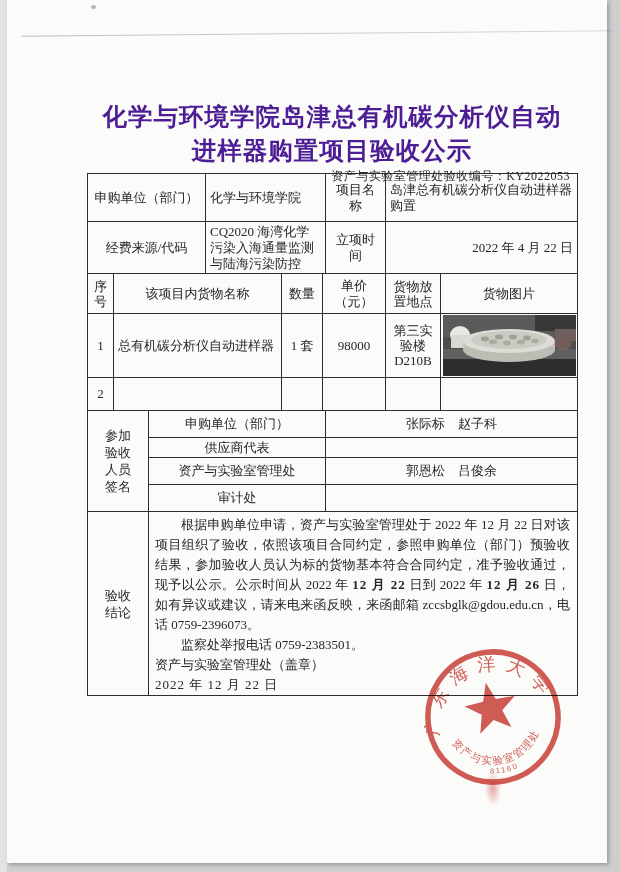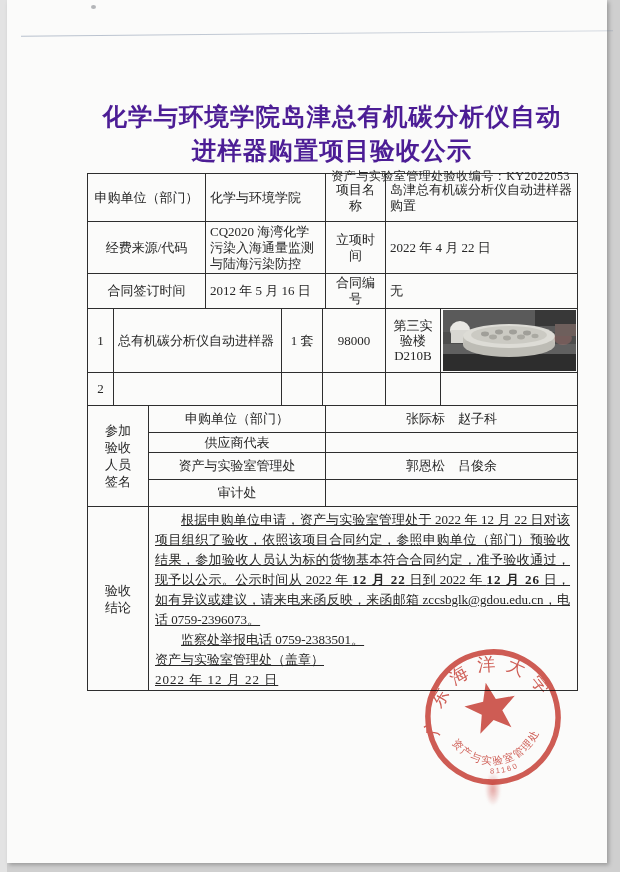--- a/index.html
+++ b/index.html
@@ -35,29 +35,29 @@
   }
   .tables{position:absolute;top:174px;left:0;width:490px;}
   table.doc{border-collapse:collapse;table-layout:fixed;width:490px;margin-top:-1px;}
   table.doc td{
     border:1.4px solid #2e2e2e;
     font-size:13px;line-height:16px;color:#262626;
     padding:1px 4px;overflow:hidden;vertical-align:middle;
   }
   td.lab{text-align:center;}
   td.val-left{text-align:left;padding-left:7px;}
-  td.val-center{text-align:left;}
+  td.val-center{text-align:right;}
   .vblock{display:block;margin:0 auto;width:2em;line-height:17px;}
   .w1{display:block;margin:0 auto;width:1.1em;line-height:15px;text-align:center;}
   .w3{display:block;margin:0 auto;width:3.2em;line-height:15px;text-align:center;}
   .names{white-space:pre;}
   .photo-cell{padding:0 !important;}
   .photo-cell svg{display:block;margin:1px auto;}
   .concl-text{padding:3px 7px 0 6px !important;vertical-align:top !important;}
-  .concl-text p{margin:0;text-align:justify;line-height:20px;font-size:13px;text-decoration:underline;}
+  .concl-text p{margin:0;text-align:justify;line-height:20px;font-size:13px;}
   .indent{text-indent:2em;}
   .b{font-weight:bold;letter-spacing:1px;}
   .sign-org{margin-top:2px;text-align:right;padding-right:55px;line-height:20px;}
   .sign-date{text-align:right;padding-right:38px;line-height:20px;letter-spacing:1px;}
   .stamp{position:absolute;left:334px;top:645px;width:144px;height:144px;
     transform:rotate(-12deg);opacity:.82;mix-blend-mode:multiply;pointer-events:none;}
   .smudge{position:absolute;left:398px;top:772px;width:16px;height:34px;
     background:radial-gradient(ellipse at center,rgba(200,60,55,.45),rgba(200,60,55,0) 70%);
     filter:blur(1px);}
 </style>
@@ -89,39 +89,45 @@
             <td class="val-left">化学与环境学院</td>
             <td class="lab">项目名称</td>
             <td class="val-left">岛津总有机碳分析仪自动进样器购置</td>
           </tr>
           <tr style="height:52px">
             <td class="lab">经费来源/代码</td>
             <td class="val-left" style="line-height:16px">CQ2020 海湾化学污染入海通量监测与陆海污染防控</td>
             <td class="lab">立项时间</td>
             <td class="val-center">2022 年 4 月 22 日</td>
           </tr>
-          <tr style="height:28px">
-            <td class="lab">合同签订时间</td>
-            <td class="val-center">2012 年 5 月 16 日</td>
-            <td class="lab">合同编号</td>
-            <td class="val-center">无</td>
-          </tr>
         </tbody>
           </table>
 
         <table class="doc">
           <colgroup>
               <col style="width:26px">
               <col style="width:168px">
               <col style="width:41px">
               <col style="width:63px">
               <col style="width:55px">
               <col style="width:137px">
             </colgroup>
           <tbody>
+              <tr style="height:40px">
+            <td class="lab">
+                  <span class="w1">序号</span>
+                </td>
+            <td class="lab">该项目内货物名称</td>
+            <td class="lab">数量</td>
+            <td class="lab">单价（元）</td>
+            <td class="lab">
+                  <span class="w3">货物放置地点</span>
+                </td>
+            <td class="lab">货物图片</td>
+          </tr>
           <tr style="height:64px">
             <td class="lab">1</td>
             <td class="val-left">总有机碳分析仪自动进样器</td>
             <td class="lab">1 套</td>
             <td class="lab">98000</td>
             <td class="lab">
                   <span class="w3">第三实验楼D210B</span>
                 </td>
             <td class="photo-cell">
 

